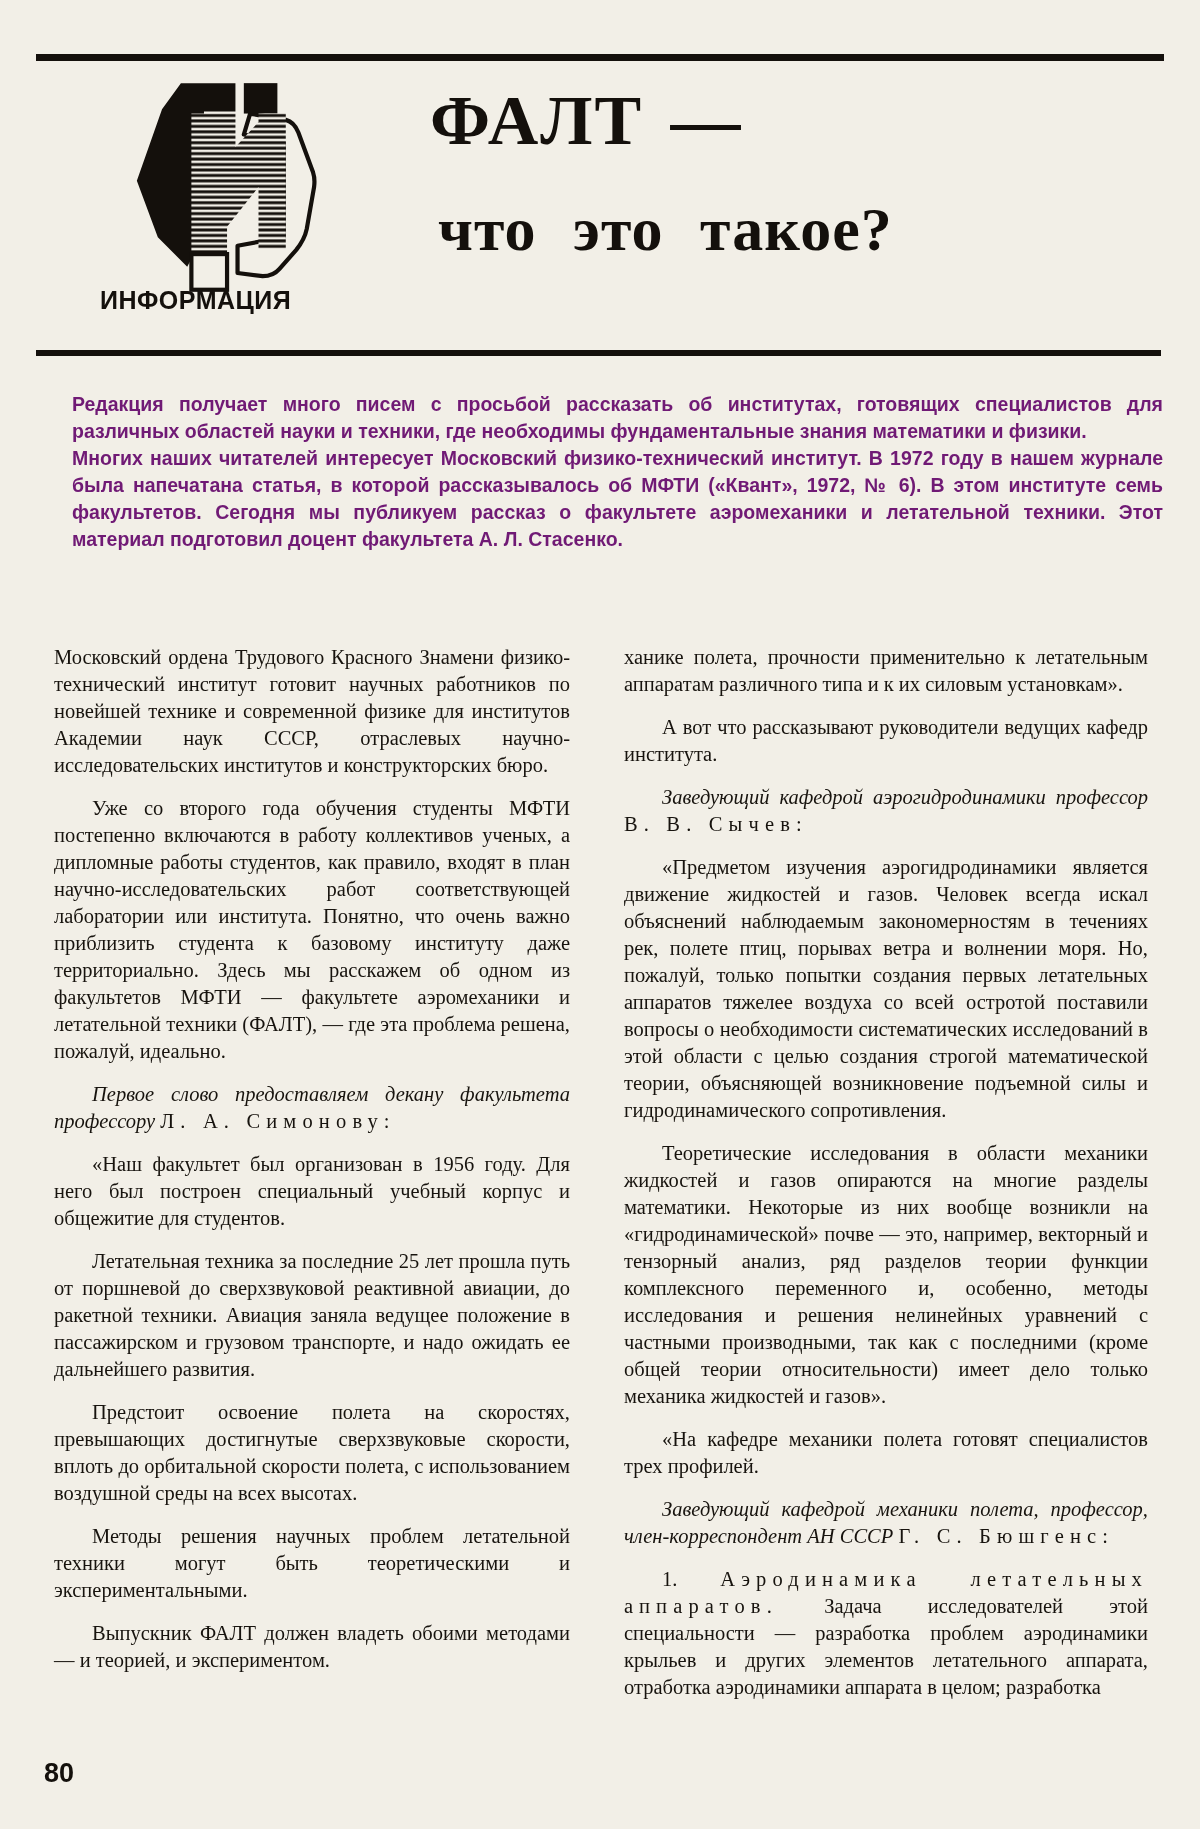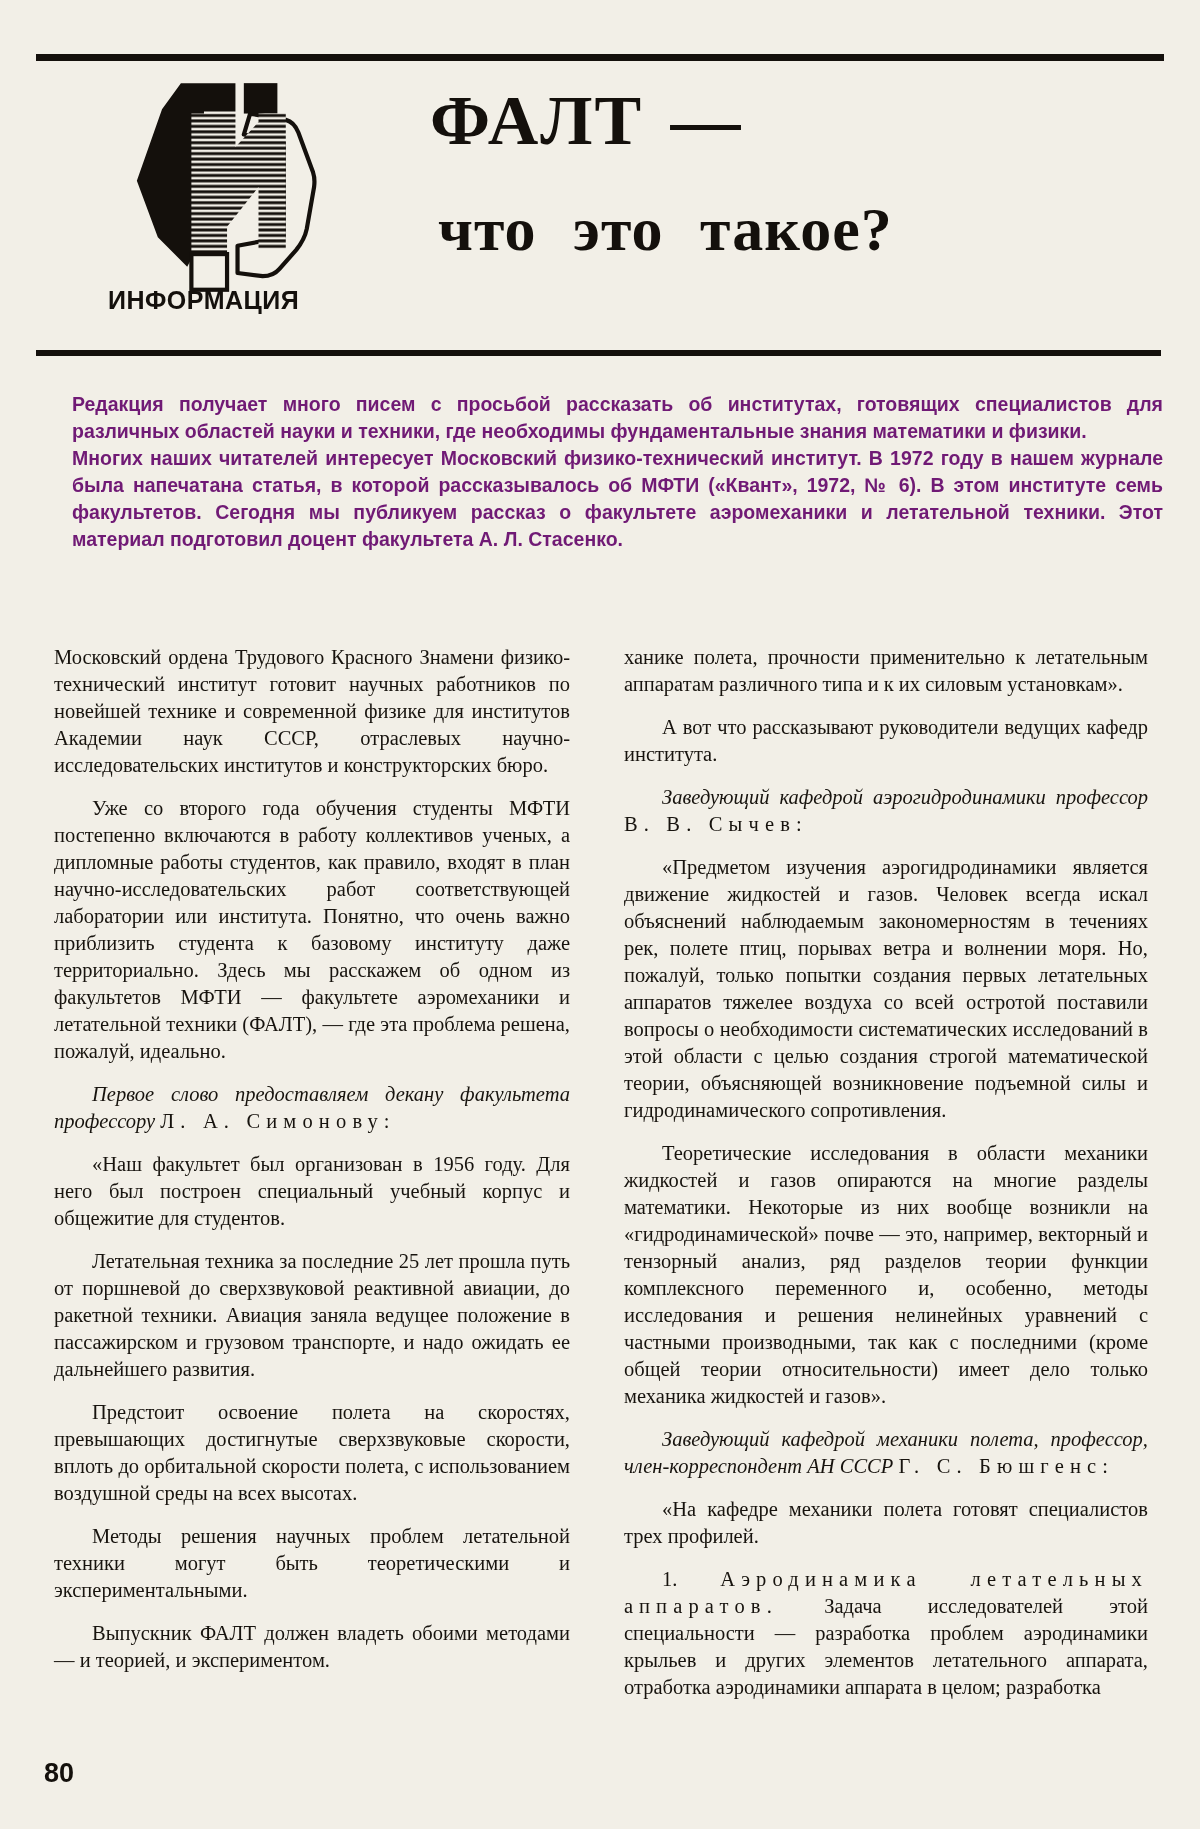--- a/index.html
+++ b/index.html
@@ -15,21 +15,21 @@
   }
   .rule {
     position: absolute;
     background: #14100c;
   }
   .rule-top    { left: 36px;  top: 54px;  width: 1128px; height: 7px; }
   .rule-second { left: 36px;  top: 350px; width: 1125px; height: 6px; }
 
   .logo-wrap { position: absolute; left: 126px; top: 80px; width: 200px; height: 215px; }
   .logo-label {
-    position: absolute; left: 108px; top: 286px;
+    position: absolute; left: 100px; top: 286px;
     font-family: "Liberation Sans", sans-serif;
     font-weight: bold; font-size: 25px; letter-spacing: 0.5px;
     color: #14100c;
   }
 
   .title-line1 {
     position: absolute; left: 430px; top: 86px;
     font-family: "Liberation Serif", serif;
     font-weight: bold; font-size: 70px; line-height: 1;
     letter-spacing: 2px; word-spacing: 8px; color: #14100c;
@@ -120,20 +120,20 @@
     <p class="para indent">Методы решения научных проблем летательной техники могут быть теоретическими и экспериментальными.</p>
     <p class="para indent">Выпускник ФАЛТ должен владеть обоими методами — и теорией, и экспериментом.</p>
   </div>
 
   <div class="col col-right">
     <p class="para">ханике полета, прочности применительно к летательным аппаратам различного типа и к их силовым установкам».</p>
     <p class="para indent">А вот что рассказывают руководители ведущих кафедр института.</p>
     <p class="para indent"><span class="ital">Заведующий кафедрой аэрогидродинамики профессор</span> <span class="spaced">В. В. Сычев:</span></p>
     <p class="para indent">«Предметом изучения аэрогидродинамики является движение жидкостей и газов. Человек всегда искал объяснений наблюдаемым закономерностям в течениях рек, полете птиц, порывах ветра и волнении моря. Но, пожалуй, только попытки создания первых летательных аппаратов тяжелее воздуха со всей остротой поставили вопросы о необходимости систематических исследований в этой области с целью создания строгой математической теории, объясняющей возникновение подъемной силы и гидродинамического сопротивления.</p>
     <p class="para indent">Теоретические исследования в области механики жидкостей и газов опираются на многие разделы математики. Некоторые из них вообще возникли на «гидродинамической» почве — это, например, векторный и тензорный анализ, ряд разделов теории функции комплексного переменного и, особенно, методы исследования и решения нелинейных уравнений с частными производными, так как с последними (кроме общей теории относительности) имеет дело только механика жидкостей и газов».</p>
+    <p class="para indent">«На кафедре механики полета готовят специалистов трех профилей.</p>
     <p class="para indent"><span class="ital">Заведующий кафедрой механики полета, профессор, член-корреспондент АН СССР</span> <span class="spaced">Г. С. Бюшгенс:</span></p>
-    <p class="para indent">«На кафедре механики полета готовят специалистов трех профилей.</p>
     <p class="para indent"><span>1.</span> <span class="spaced">Аэродинамика летательных аппаратов.</span> <span>Задача исследователей этой специальности — разработка проблем аэродинамики крыльев и других элементов летательного аппарата, отработка аэродинамики аппарата в целом; разработка</span></p>
   </div>
 
   <div class="page-number">80</div>
 
 </div>
 
 </body></html>

